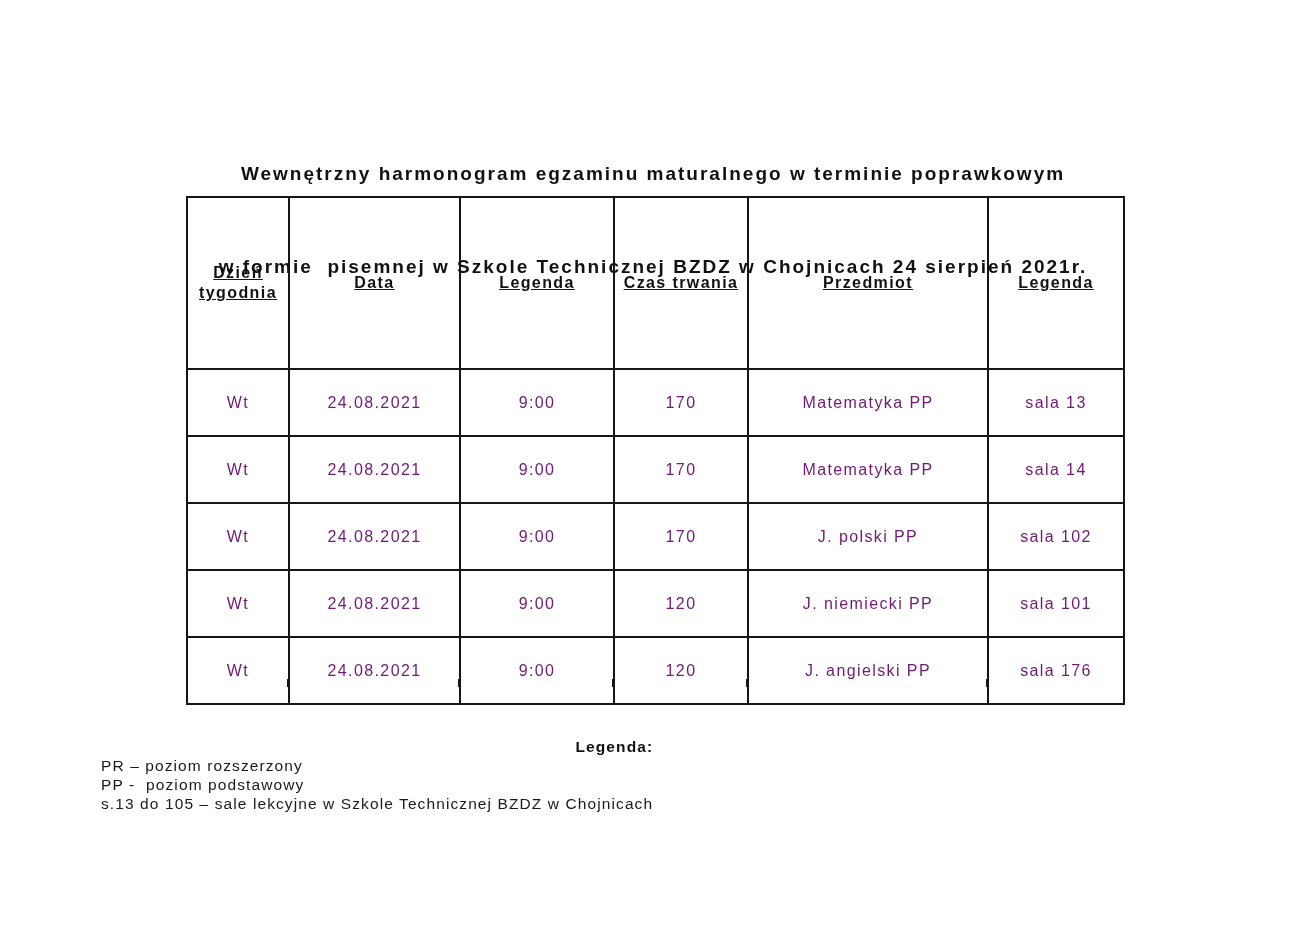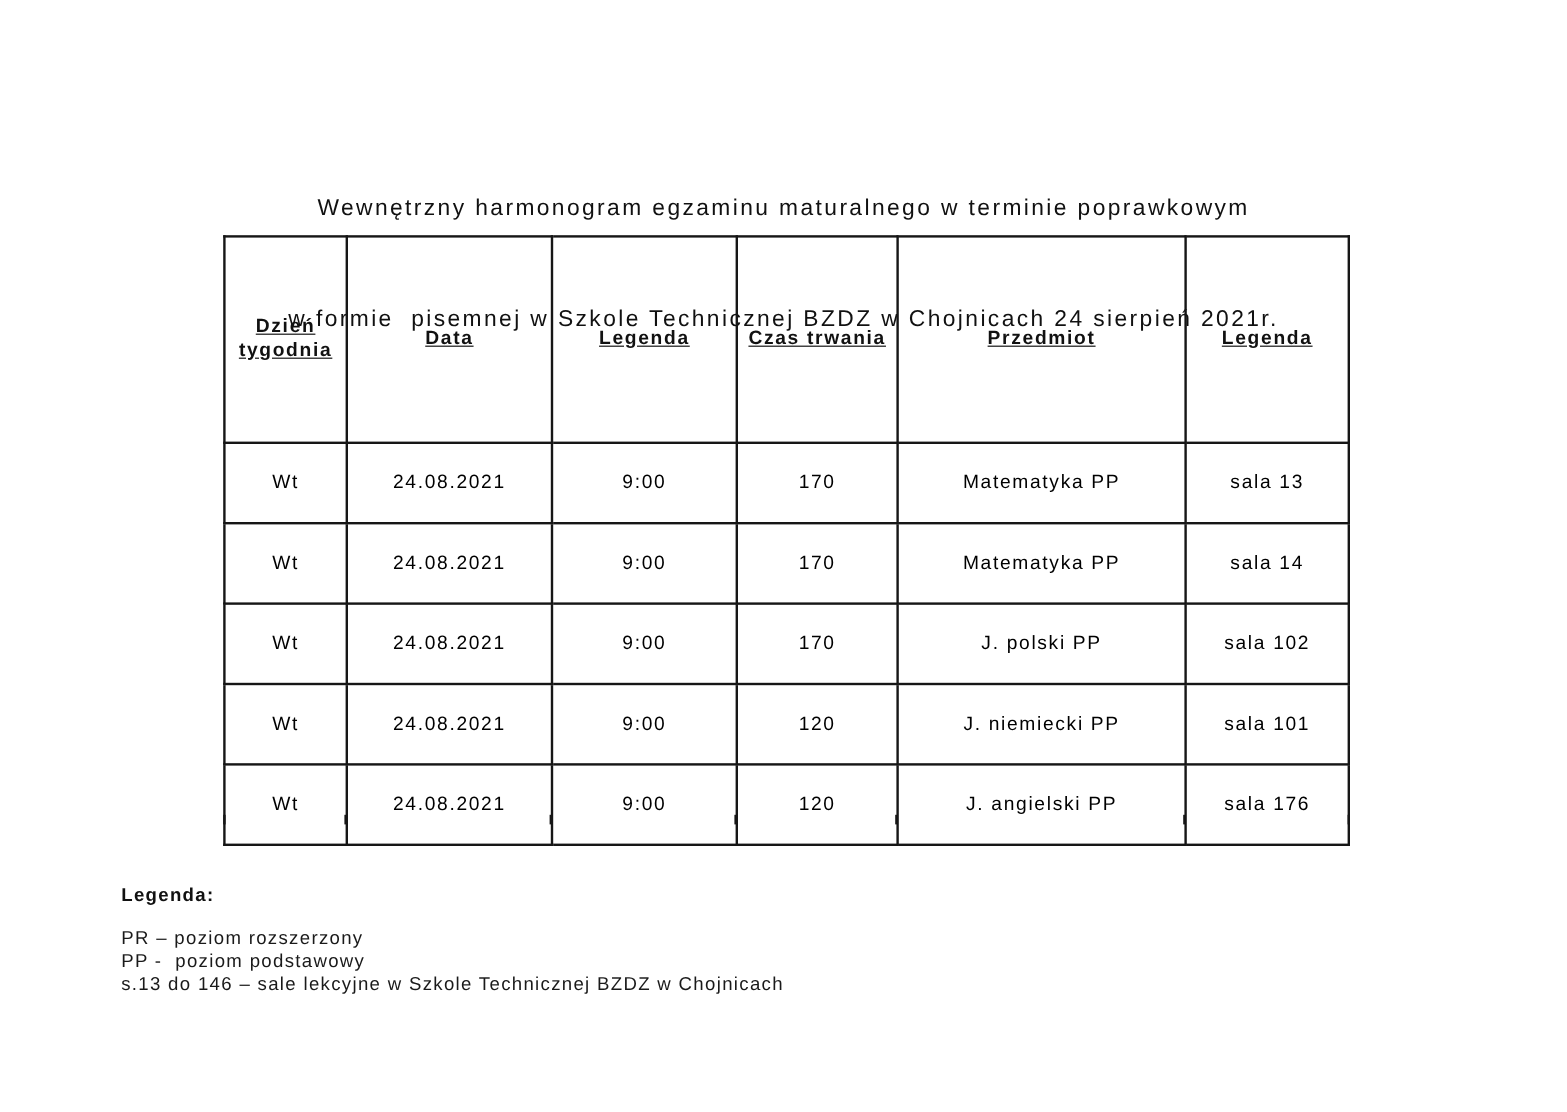--- a/index.html
+++ b/index.html
@@ -8,21 +8,21 @@
     width: 1306px; height: 927px;
     position: relative;
     font-family: "Liberation Sans", "DejaVu Sans", sans-serif;
     color: #161616;
     overflow: hidden;
   }
   .page-title {
     position: absolute;
     top: 96px; left: 0; width: 1306px;
     text-align: center;
-    font-weight: normal;
+    font-weight: bold;
     font-size: 19px;
     line-height: 31px;
     letter-spacing: 2px;
     white-space: pre-wrap;
     color: #111111;
   }
   table.schedule {
     position: absolute;
     left: 186px; top: 196px;
     width: 939px;
@@ -34,21 +34,21 @@
     text-align: center;
     vertical-align: middle;
     font-size: 16px;
     letter-spacing: 1.4px;
     padding: 0 4px;
     overflow: hidden;
   }
   table.schedule thead tr { height: 172px; text-decoration: underline; }
   table.schedule tbody tr { height: 67px; }
   table.schedule th { font-weight: bold; line-height: 20px; color: #111111; }
-  table.schedule td { font-weight: normal; color: #000000; text-align: center; }
+  table.schedule td { font-weight: normal; color: #701a75; text-align: center; }
   .col-day      { width: 102px; }
   .col-date     { width: 171px; }
   .col-time     { width: 154px; }
   .col-duration { width: 134px; }
   .col-subject  { width: 240px; }
   .col-place    { width: 136px; }
   .bottom-stubs {
     position: absolute;
     left: 186px; top: 679px;
     width: 939px; height: 9px;
@@ -63,21 +63,21 @@
     position: absolute;
     left: 101px; top: 737px;
     font-size: 15.5px;
     letter-spacing: 1.1px;
     line-height: 19px;
     color: #1a1a1a;
   }
   .legend-heading {
     font-weight: bold;
     color: #111111;
-    margin-bottom: 17px;
+    text-align: right;
   }
   .legend-line { white-space: pre-wrap; }
 </style>
 </head>
 <body>
 
 <div class="page-title">
   <div>Wewnętrzny harmonogram egzaminu maturalnego w terminie poprawkowym</div>
   <div>w formie  pisemnej w Szkole Technicznej BZDZ w Chojnicach 24 sierpień 2021r.</div>
 </div>
@@ -152,14 +152,14 @@
   <div class="stub" style="left:426px"></div>
   <div class="stub" style="left:560px"></div>
   <div class="stub" style="left:800px"></div>
   <div class="stub" style="left:937px"></div>
 </div>
 
 <div class="legend">
   <div class="legend-heading">Legenda:</div>
   <div class="legend-line">PR – poziom rozszerzony</div>
   <div class="legend-line">PP -  poziom podstawowy</div>
-  <div class="legend-line">s.13 do 146 – sale lekcyjne w Szkole Technicznej BZDZ w Chojnicach</div>
+  <div class="legend-line">s.13 do 105 – sale lekcyjne w Szkole Technicznej BZDZ w Chojnicach</div>
 </div>
 
 </body></html>

